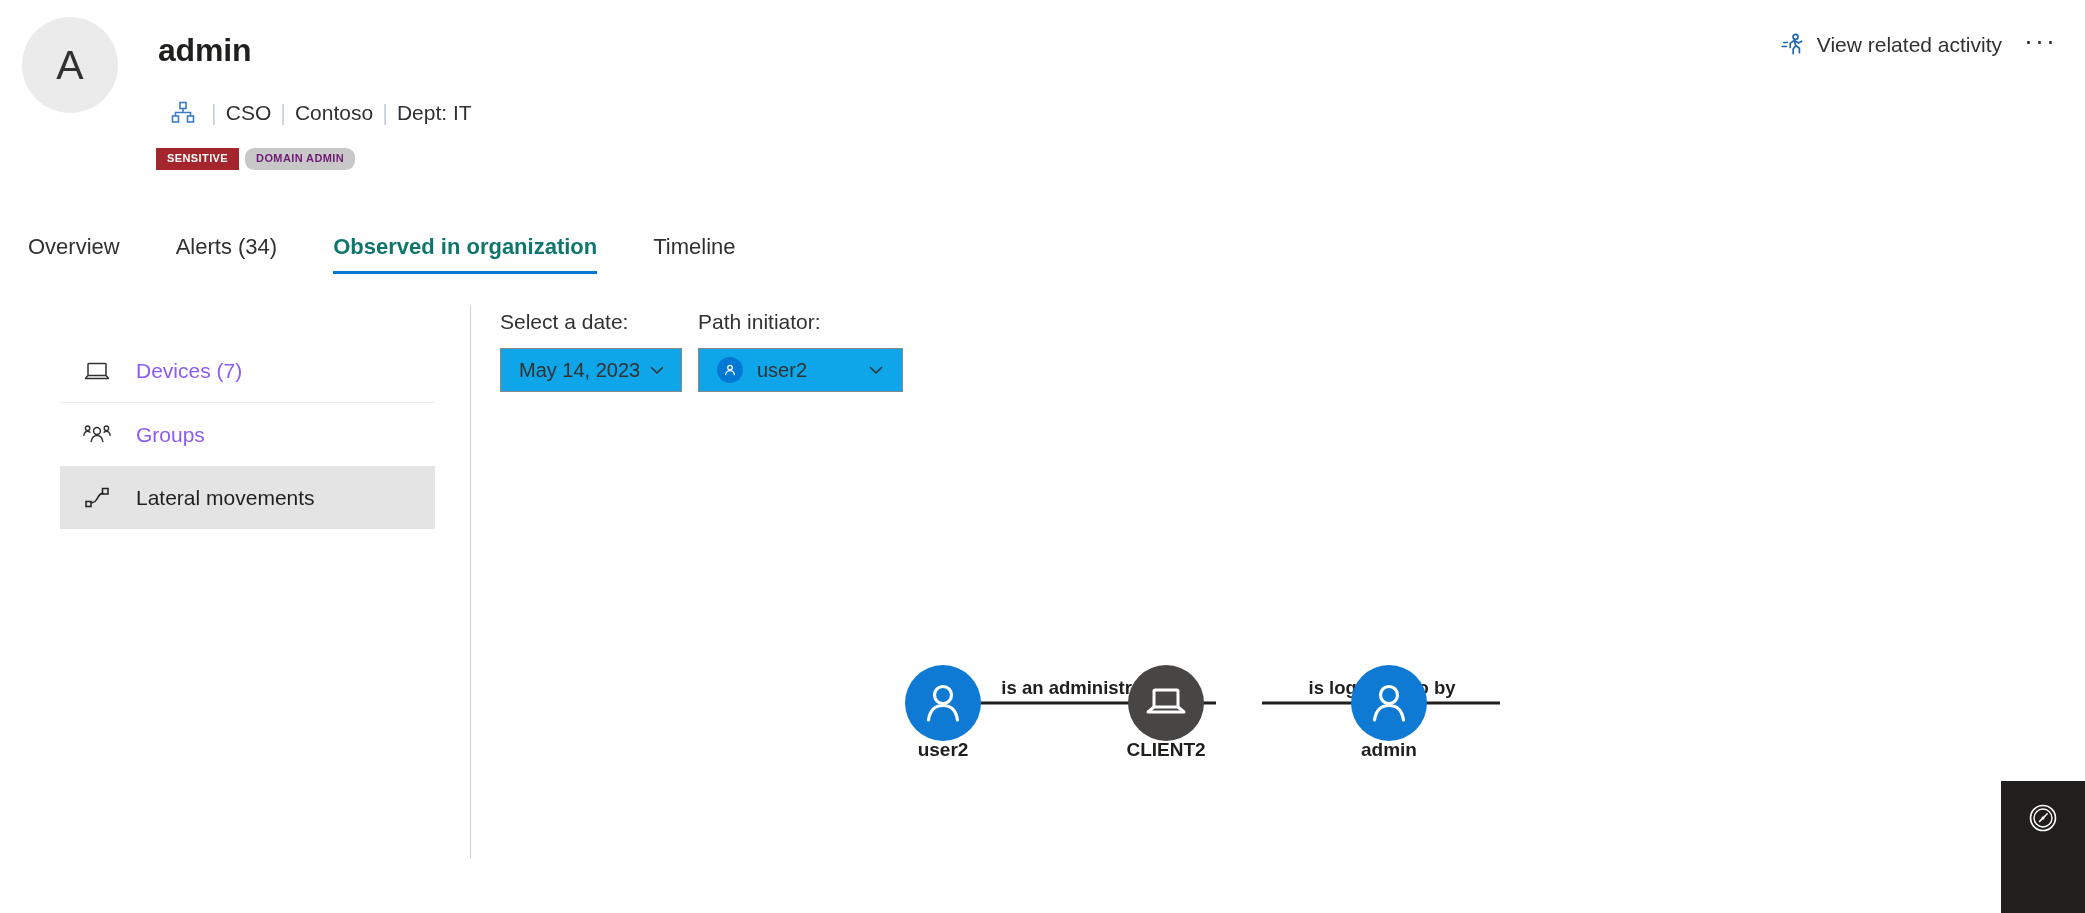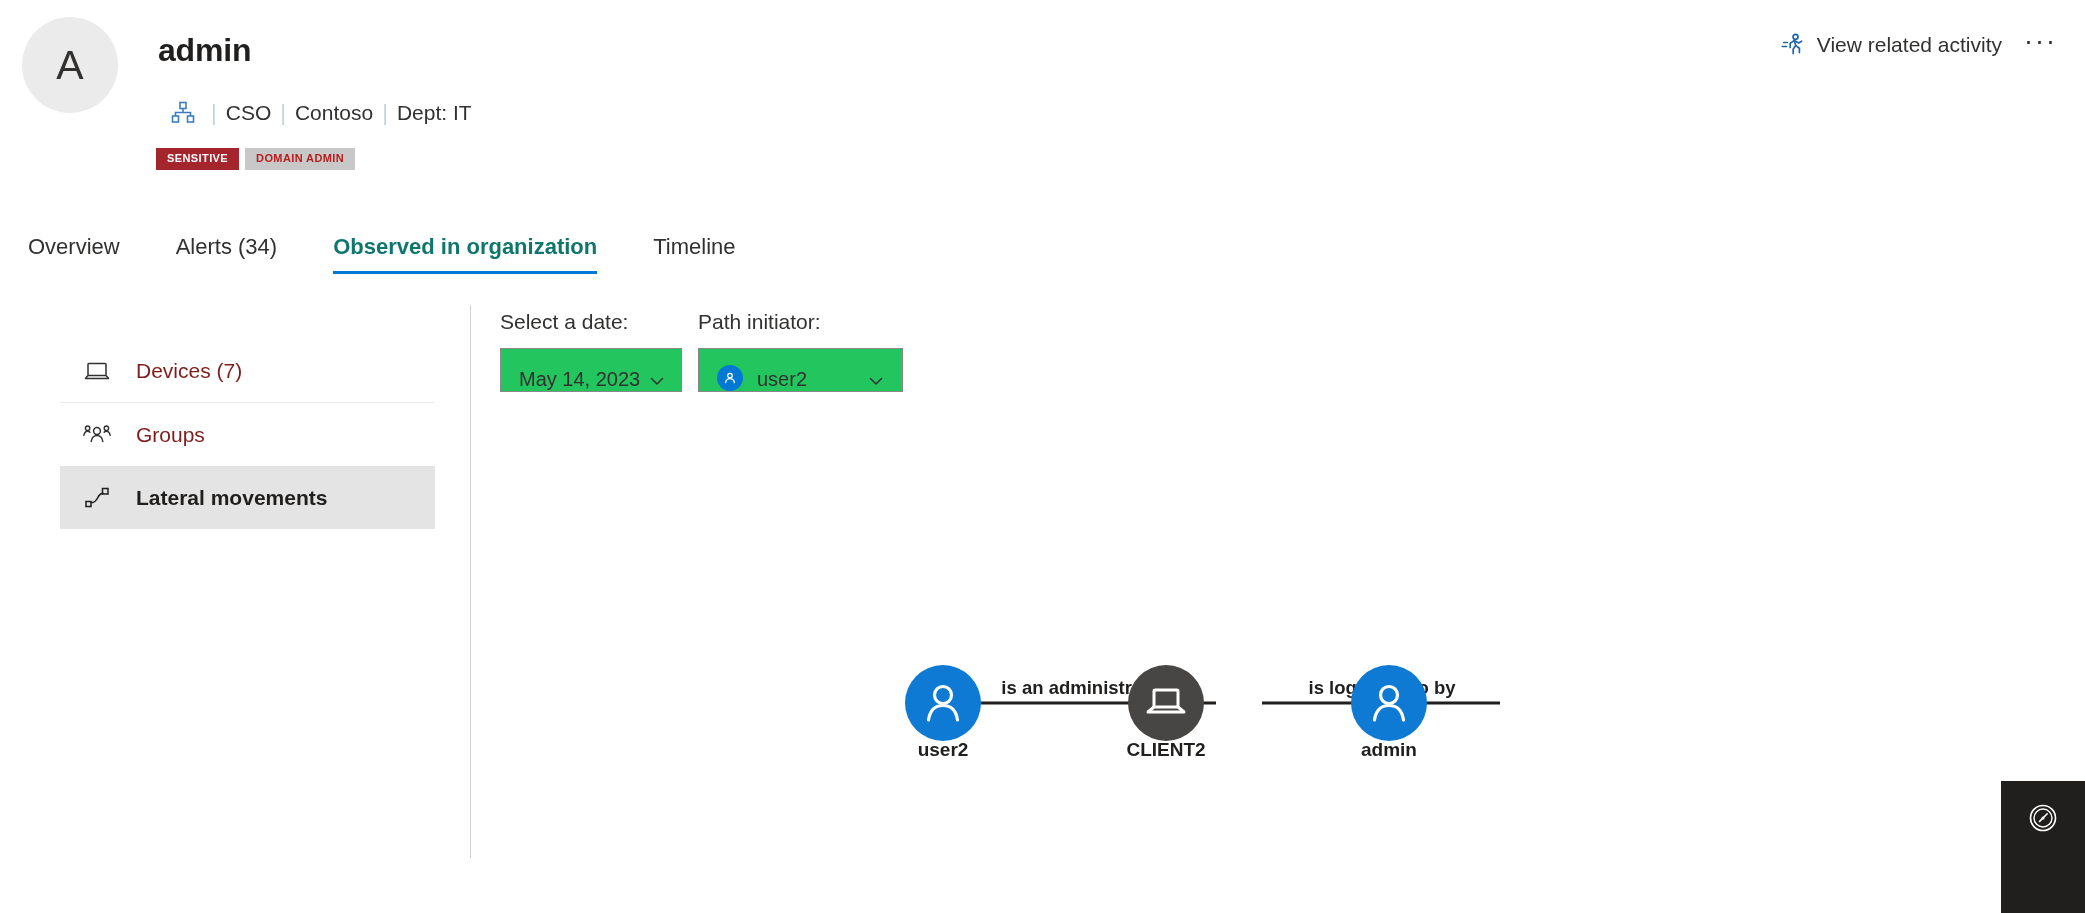--- a/index.html
+++ b/index.html
@@ -72,21 +72,21 @@
     gap: 6px;
   }
   .badge {
     font-size: 11px;
     font-weight: bold;
     letter-spacing: 0.4px;
     padding: 5px 11px 6px 11px;
     line-height: 1;
   }
   .badge.sensitive { background: #a4262c; color: #ffffff; }
-  .badge.neutral   { background: #c8c8c8; color: #b91c1c; }
+  .badge.neutral   { background: #c8c8c8; color: #701a75; border-radius: 9px; }
 
   #header-actions {
     position: absolute;
     right: 20px; top: 28px;
     display: flex;
     gap: 14px;
   }
   #view-related-activity {
     display: flex;
     align-items: center;
@@ -152,35 +152,35 @@
   }
   .nav-item {
     display: flex;
     align-items: center;
     height: 63px;
     padding-left: 22px;
     box-sizing: border-box;
     border-bottom: 1px solid #edebe9;
     cursor: pointer;
     font-size: 21px;
-    color: #7f1d1d;
+    color: #8b5cf6;
   }
   .nav-item .nav-icon {
     width: 30px;
     height: 30px;
     margin-right: 24px;
     display: inline-flex;
     align-items: center;
     justify-content: center;
     flex: none;
   }
   .nav-item.selected {
     background: #e4e4e4;
     border-bottom: none;
-    font-weight: bold;
+    font-weight: normal;
     color: #201f1e;
   }
   .nav-item.no-border { border-bottom: none; }
 
   
   #filters {
     position: absolute;
     left: 500px; top: 310px;
     display: flex;
     gap: 16px;
@@ -188,23 +188,23 @@
   }
   .filter-group { display: flex; flex-direction: column; }
   .filter-label {
     font-size: 21px;
     color: #323130;
     margin-bottom: 14px;
   }
   .dropdown {
     height: 44px;
     border: 1px solid #8a8886;
-    background: #22c55e;
-    display: flex;
-    align-items: flex-end;
+    background: #0ea5e9;
+    display: flex;
+    align-items: center;
     box-sizing: border-box;
     cursor: pointer;
     font-size: 20px;
     color: #323130;
   }
   #date-dropdown { width: 182px; padding: 0 14px 0 18px; justify-content: space-between; }
   #initiator-dropdown { width: 205px; padding: 0 16px 0 18px; gap: 14px; }
   .chev {
     width: 20px; height: 20px;
     display: inline-flex;

